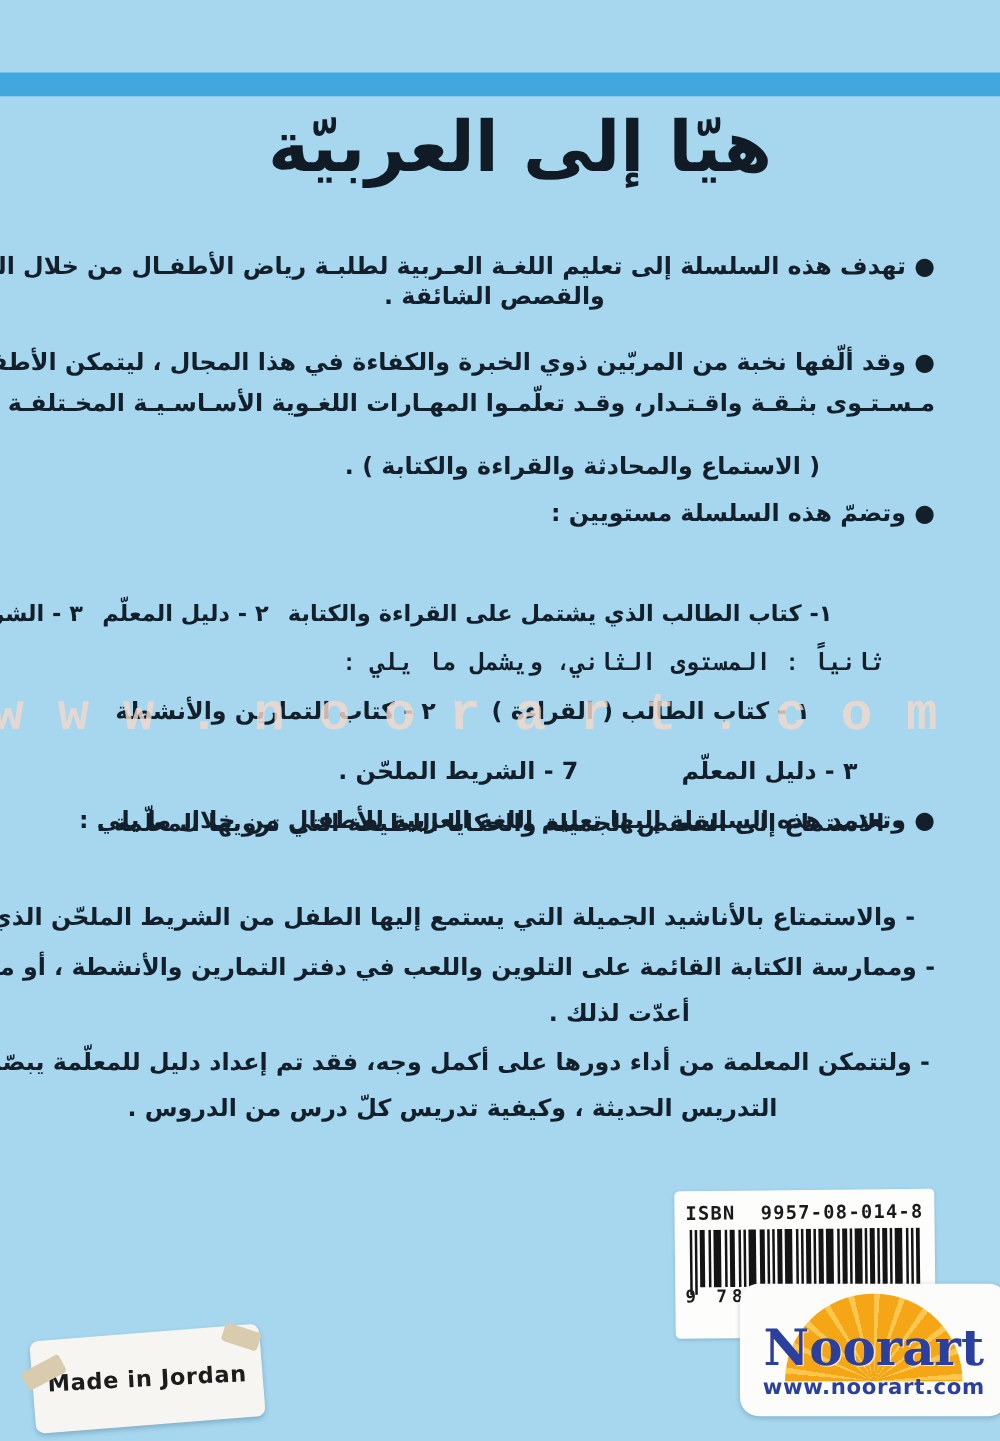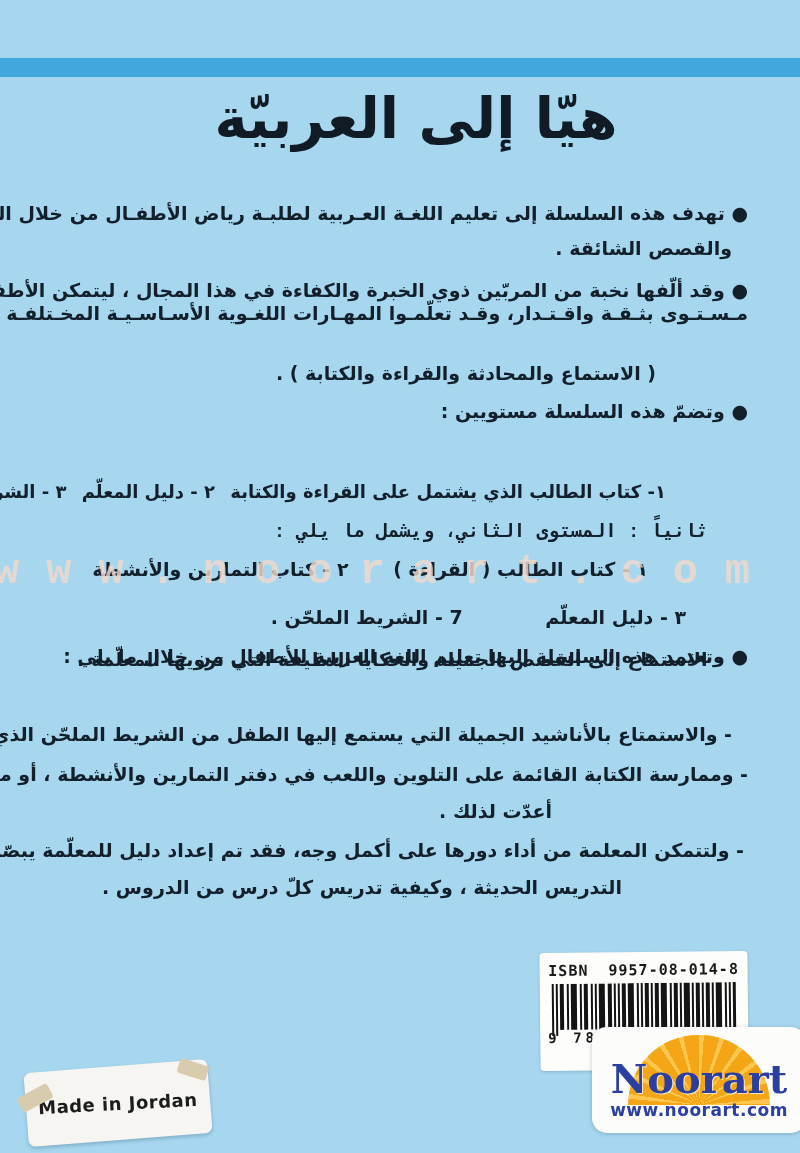--- a/index.html
+++ b/index.html
@@ -88,23 +88,23 @@
 <body>
 
 <div class="page">
 
   <div class="stripe"></div>
 
   <div class="title">هيّا إلى العربيّة</div>
 
   <div class="body-text">
     <div class="ln" style="top:202px;right:0;">● تهدف هذه السلسلة إلى تعليم اللغـة العـربية لطلبـة رياض الأطفـال من خلال الرسـوم الفائقـة</div>
-    <div class="ln" style="top:237px;right:16px;">والقصص الشائقة .</div>
+    <div class="ln" style="top:226px;right:16px;text-align:center;">والقصص الشائقة .</div>
     <div class="ln" style="top:279px;right:0;">● وقد ألّفها نخبة من المربّين ذوي الخبرة والكفاءة في هذا المجال ، ليتمكن الأطفال من تجاوز كلّ</div>
-    <div class="ln" style="top:302px;right:0;">مـسـتـوى بثـقـة واقـتـدار، وقـد تعلّمـوا المهـارات اللغـوية الأسـاسـيـة المخـتلفـة</div>
+    <div class="ln" style="top:312px;right:0;">مـسـتـوى بثـقـة واقـتـدار، وقـد تعلّمـوا المهـارات اللغـوية الأسـاسـيـة المخـتلفـة</div>
     <div class="ln" style="top:362px;right:92px;">( الاستماع والمحادثة والقراءة والكتابة ) .</div>
     <div class="ln" style="top:400px;right:0;">● وتضمّ هذه السلسلة مستويين :</div>
     <div class="ln" style="top:481px;right:82px;font-size:18px;">١- كتاب الطالب الذي يشتمل على القراءة والكتابة  ٢ - دليل المعلّم  ٣ - الشريط الملحّن .</div>
     <div class="ln" style="top:519px;right:40px;font-family:Liberation Mono, monospace;">ثانياً : المستوى الثاني، ويشمل ما يلي :</div>
     <div class="ln" style="top:558px;right:100px;">١ - كتاب الطالب ( القراءة )   ٢ - كتاب التمارين والأنشطة</div>
     <div class="ln" style="top:606px;right:62px;">٣ - دليل المعلّم     7 - الشريط الملحّن .</div>
     <div class="ln" style="top:645px;right:0;">● وتعتمد هذه السلسلة إليها تعليم اللغة العربية للأطفال من خلال ما يلي :</div>
     <div class="ln" style="top:648px;right:26px;text-align:right;">- الاستماع إلى القصص الجميلة والحكايا اللطيفة التي ترويها المعلّمة .</div>
     <div class="ln" style="top:723px;right:16px;">- والاستمتاع بالأناشيد الجميلة التي يستمع إليها الطفل من الشريط الملحّن الذي أعدّ بعناية .</div>
     <div class="ln" style="top:763px;right:0;">- وممارسة الكتابة القائمة على التلوين واللعب في دفتر التمارين والأنشطة ، أو مجموعة التدريبات التي</div>

